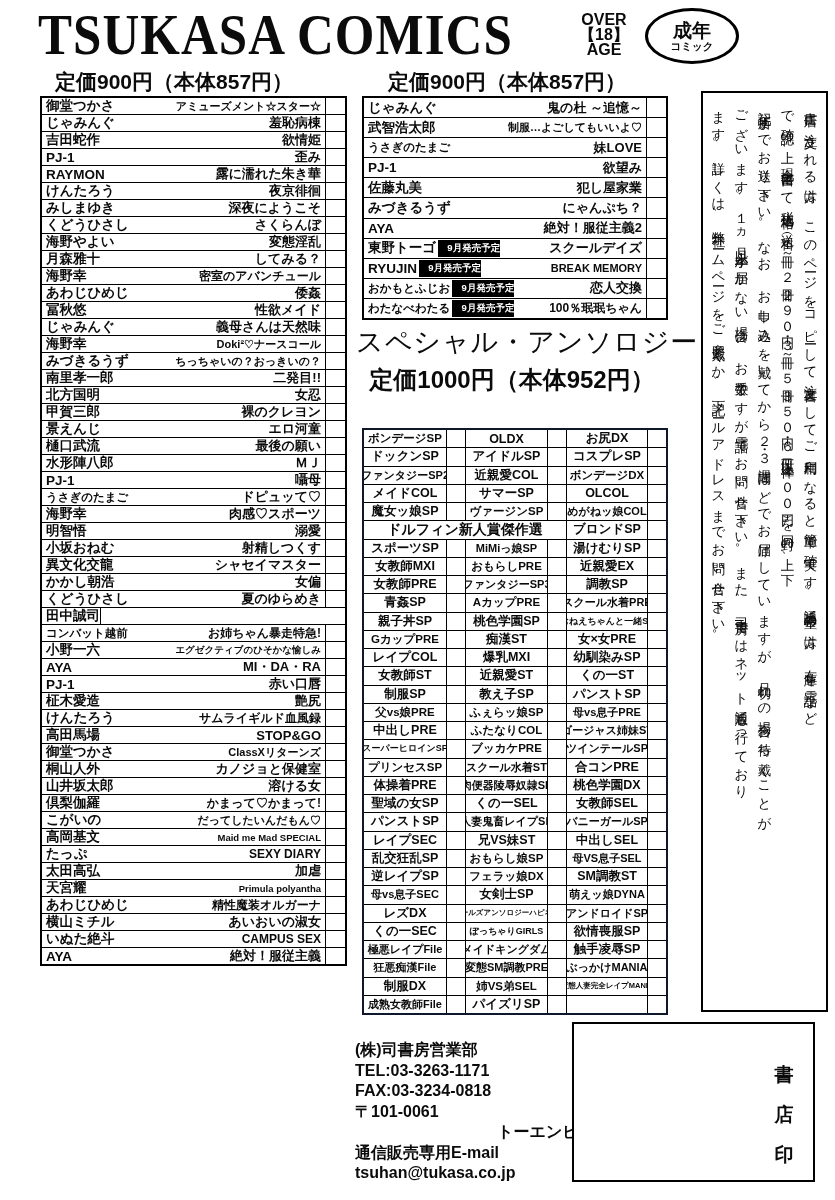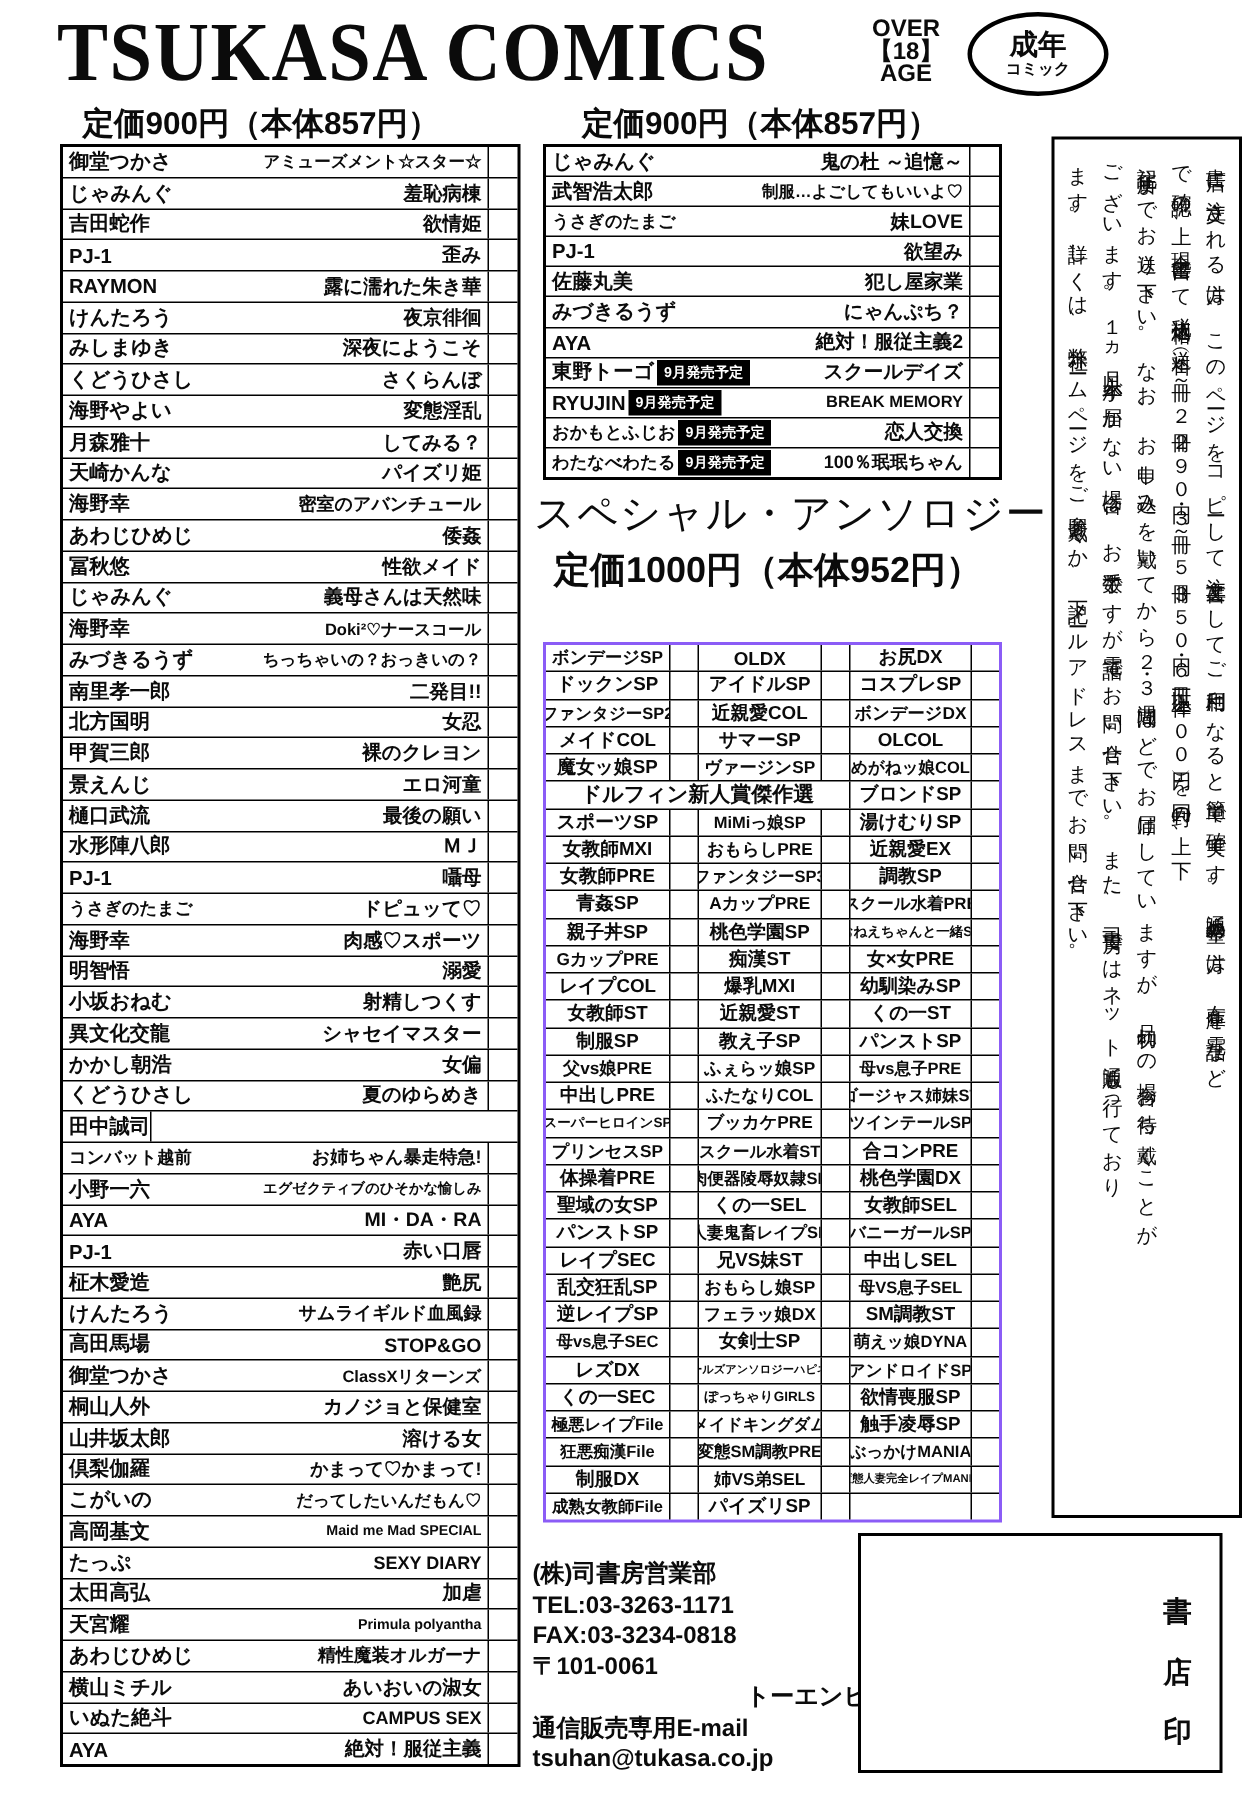--- a/index.html
+++ b/index.html
@@ -30,43 +30,43 @@
   }
   .adult-oval .l1 { font-weight:bold; font-size:19px; line-height:20px; }
   .adult-oval .l2 { font-weight:bold; font-size:10.5px; line-height:11px; }
   .price-row { position:absolute; top:68px; left:0; width:675px; height:28px; }
   .price { position:absolute; font-weight:bold; font-size:21px; white-space:nowrap; }
   .price.left  { left:55px; }
   .price.right { left:388px; }
 
   
   .list-table { border:2px solid #000; display:flex; flex-direction:column; background:#fff; }
-  #left-list  { position:absolute; left:40px;  top:96px; width:307px; height:1082px; }
+  #left-list  { position:absolute; left:40px;  top:96px; width:307px; height:870px; }
   #right-list { position:absolute; left:362px; top:96px; width:306px; height:224px; }
   .lrow { flex:1; display:flex; align-items:center; border-top:1.5px solid #000; min-height:0; }
   .lrow:first-child { border-top:none; }
   .author { flex:0 0 auto; padding-left:4px; font-weight:bold; font-size:13.5px; white-space:nowrap; }
   .author.sm { font-size:11.5px; }
   .btitle { flex:1 1 auto; text-align:right; padding-right:4px; font-weight:bold; font-size:13px; white-space:nowrap; overflow:hidden; }
   .btitle.m  { font-size:12px; }
   .btitle.s  { font-size:11px; }
   .btitle.xs { font-size:9.5px; }
   .qty { flex:0 0 20px; align-self:stretch; border-left:1.5px solid #000; }
   .badge {
     flex:0 0 62px; background:#000; color:#fff; font-weight:bold; font-size:9.5px;
-    text-align:center; padding:2px 0; margin-left:2px; white-space:nowrap; align-self:center;
+    text-align:right; padding:2px 0; margin-left:2px; white-space:nowrap; align-self:center;
   }
 
   
   .antho-head { position:absolute; left:356px; top:324px; width:312px; text-align:center; }
   .antho-title { font-size:27px; letter-spacing:1px; white-space:nowrap; }
   .antho-price { font-weight:bold; font-size:24px; margin-top:4px; white-space:nowrap; }
   #anthology-grid {
     position:absolute; left:362px; top:428px; width:306px; height:587px;
-    border:2px solid #8b5cf6; display:flex; flex-direction:column; background:#fff;
+    border:2px solid #0f172a; display:flex; flex-direction:column; background:#fff;
   }
   .grow { flex:1; display:flex; border-top:1.5px solid #000; min-height:0; }
   .grow:first-child { border-top:none; }
   .gcell {
     flex:0 0 82px; display:flex; align-items:center; justify-content:center;
     font-weight:bold; font-size:12.5px; white-space:nowrap; overflow:hidden;
   }
   .gcell.c3 { flex:1 1 auto; }
   .gcell.m   { font-size:11.5px; }
   .gcell.s   { font-size:11px; }
@@ -173,25 +173,20 @@
       <span class="author">海野やよい</span>
       <span class="btitle">変態淫乱</span>
       <span class="qty"></span>
     </div>
     <div class="lrow">
       <span class="author">月森雅十</span>
       <span class="btitle">してみる？</span>
       <span class="qty"></span>
     </div>
     <div class="lrow">
-      <span class="author">天崎かんな</span>
-      <span class="btitle">パイズリ姫</span>
-      <span class="qty"></span>
-    </div>
-    <div class="lrow">
       <span class="author">海野幸</span>
       <span class="btitle m">密室のアバンチュール</span>
       <span class="qty"></span>
     </div>
     <div class="lrow">
       <span class="author">あわじひめじ</span>
       <span class="btitle">倭姦</span>
       <span class="qty"></span>
     </div>
     <div class="lrow">

